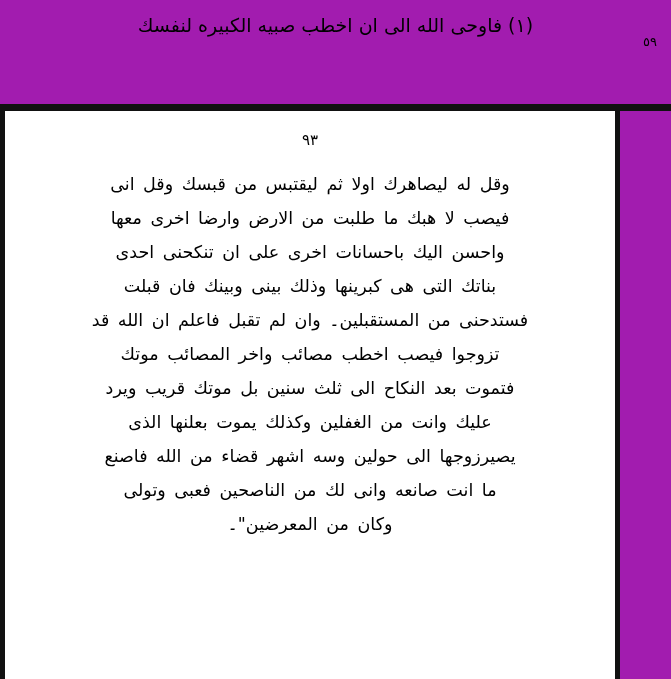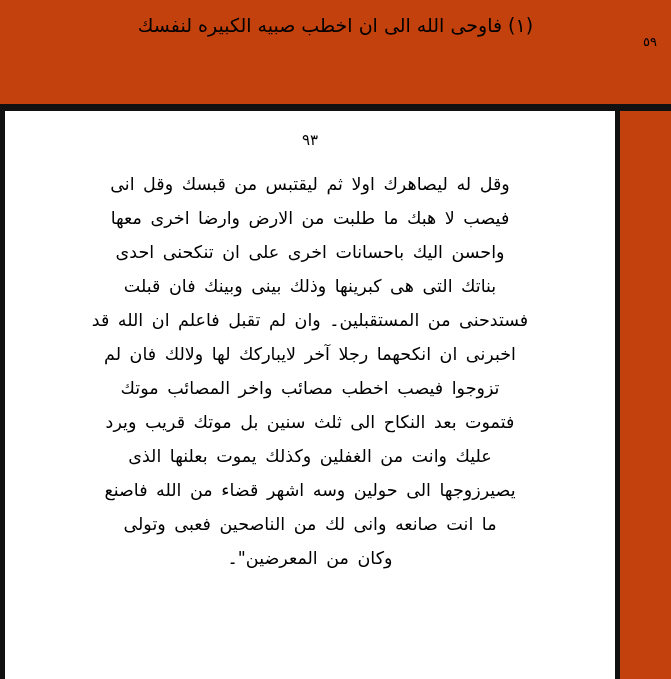--- a/index.html
+++ b/index.html
@@ -12,21 +12,21 @@
     height: 679px;
     font-family: "DejaVu Sans", sans-serif;
     color: #000000;
     position: relative;
     overflow: hidden;
   }
 
   .page {
     position: absolute;
     inset: 0;
-    background: #c2410c;
+    background: #a21caf;
   }
 
   
   .header-zone {
     position: absolute;
     top: 0;
     left: 0;
     right: 0;
     height: 104px;
   }
@@ -124,21 +124,20 @@
   <div class="frame">
 
     <div class="page-number">٩٣</div>
 
     <div class="body-text">
       <span class="ln">وقل له ليصاهرك اولا ثم ليقتبس من قبسك وقل انى</span>
       <span class="ln">فيصب لا هبك ما طلبت من الارض وارضا اخرى معها</span>
       <span class="ln">واحسن اليك باحسانات اخرى على ان تنكحنى احدى</span>
       <span class="ln">بناتك التى هى كبرينها وذلك بينى وبينك فان قبلت</span>
       <span class="ln">فستدحنى من المستقبلين۔ وان لم تقبل فاعلم ان الله قد</span>
-      <span class="ln">اخبرنى ان انكحهما رجلا آخر لايباركك لها ولالك فان لم</span>
       <span class="ln">تزوجوا فيصب اخطب مصائب واخر المصائب موتك</span>
       <span class="ln">فتموت بعد النكاح الى ثلث سنين بل موتك قريب ويرد</span>
       <span class="ln">عليك وانت من الغفلين وكذلك يموت بعلنها الذى</span>
       <span class="ln">يصيرزوجها الى حولين وسه اشهر قضاء من الله فاصنع</span>
       <span class="ln">ما انت صانعه وانى لك من الناصحين فعبى وتولى</span>
       <span class="ln last">وكان من المعرضين"۔</span>
     </div>
 
   </div>
 </div>

